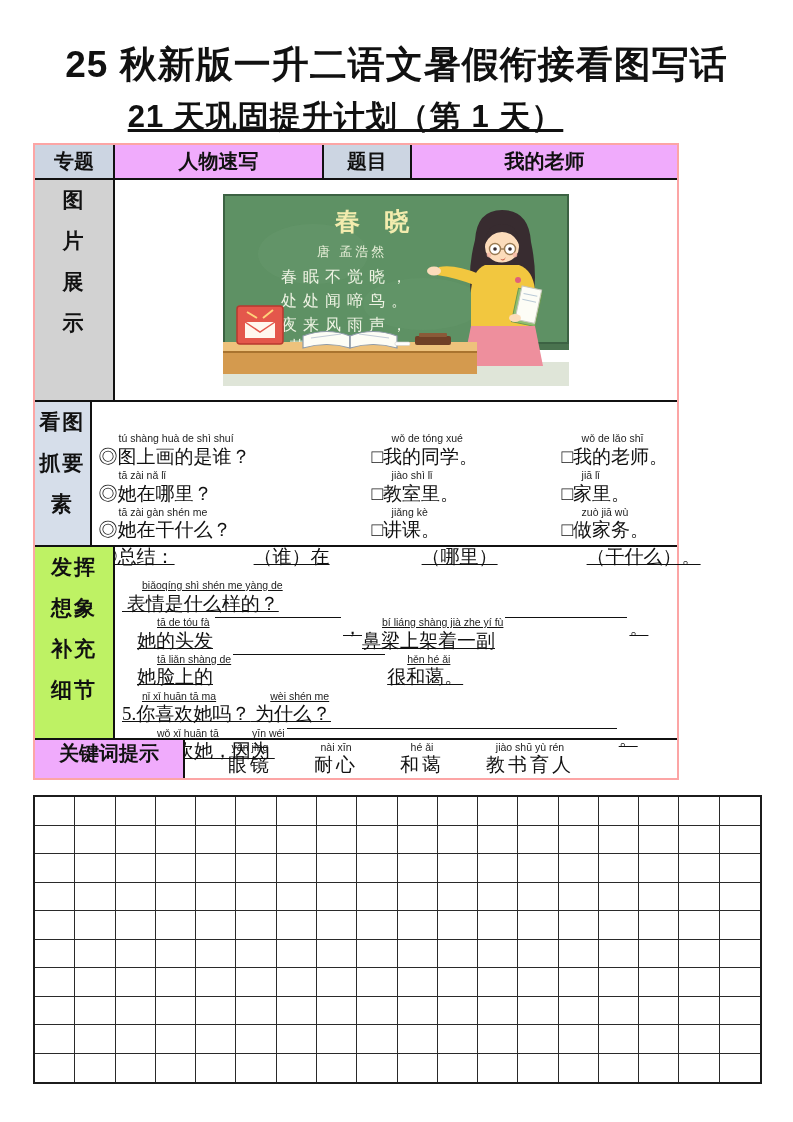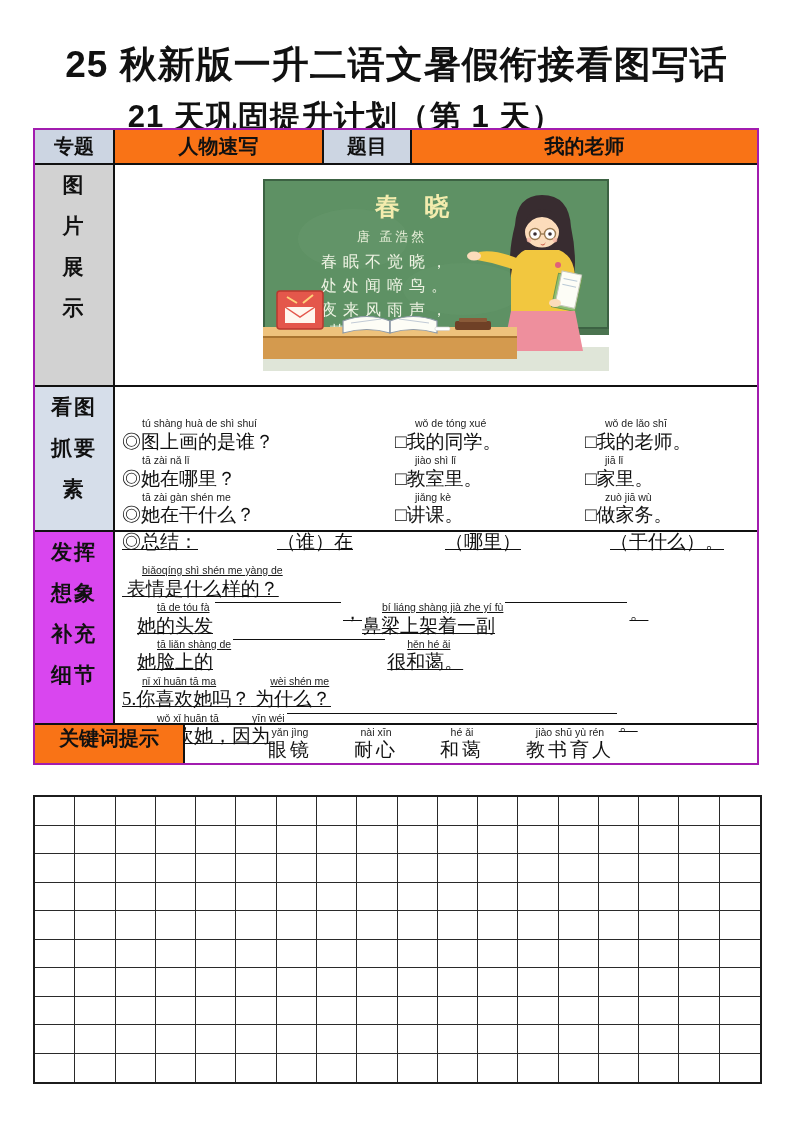--- a/index.html
+++ b/index.html
@@ -4,29 +4,29 @@
 <style>
   html,body{margin:0;padding:0;background:#fff;}
   .page{position:relative;width:793px;height:1122px;background:#fff;overflow:hidden;
         font-family:"Liberation Sans",sans-serif;color:#111;}
   .title1{position:absolute;top:40px;left:0;width:793px;text-align:center;
           font-size:37px;font-weight:800;letter-spacing:1px;}
   .title2{position:absolute;top:96px;left:0;width:691px;text-align:center;
           font-size:31px;font-weight:800;letter-spacing:1px;text-decoration:underline;}
 
   
-  .tbl{position:absolute;left:33px;top:128px;width:726px;border:2px solid #a21caf;box-sizing:border-box;}
+  .tbl{position:absolute;left:33px;top:143px;width:646px;border:2px solid #fca5a5;box-sizing:border-box;}
   .trow{display:flex;border-bottom:2px solid #111;box-sizing:border-box;}
   .trow:last-child{border-bottom:none;}
   .cell{box-sizing:border-box;border-right:2px solid #111;}
   .cell:last-child{border-right:none;}
   .hdr{display:flex;align-items:center;justify-content:center;
        font-size:20px;font-weight:700;height:33px;}
   .bg-blue{background:#ccd5e2;}
-  .bg-yellow{background:#f97316;}
+  .bg-yellow{background:#f0abfc;}
   .lblcell{display:flex;align-items:flex-start;justify-content:center;text-align:center;}
   .vlabel{font-size:21px;font-weight:700;line-height:1.95;letter-spacing:2px;}
   .w1{width:1.35em;word-break:break-all;}
   .w2{width:2.6em;word-break:break-all;}
 
   
   .r2{height:222px;}
   .r3{height:145px;}
   .r4{height:193px;}
   .r5{height:38px;}
@@ -223,21 +223,21 @@
             </div>
             <span class="blank" style="width: 85px;"></span>
             <div class="seg">
               <div class="t">（干什么）。</div>
             </div>
           </div>
         </div>
     </div>
 
     <div class="trow r4">
-      <div class="cell lblcell" style="width:80px;background:#d946ef;">
+      <div class="cell lblcell" style="width:80px;background:#bef264;">
         <div class="vlabel w2" style="text-align:center;">发挥想象补充细节</div>
       </div>
       <div class="cell qcontent" id="imagination-lines" style="padding-top:6px;justify-content:space-between;padding-bottom:8px;">
           <div class="segline">
             <div class="seg">
               <div class="py">biǎoqíng shì shén me yàng de</div>
               <div class="t"> 表情是什么样的？</div>
             </div>
           </div>
           <div class="segline" style="padding-left: 15px;">

